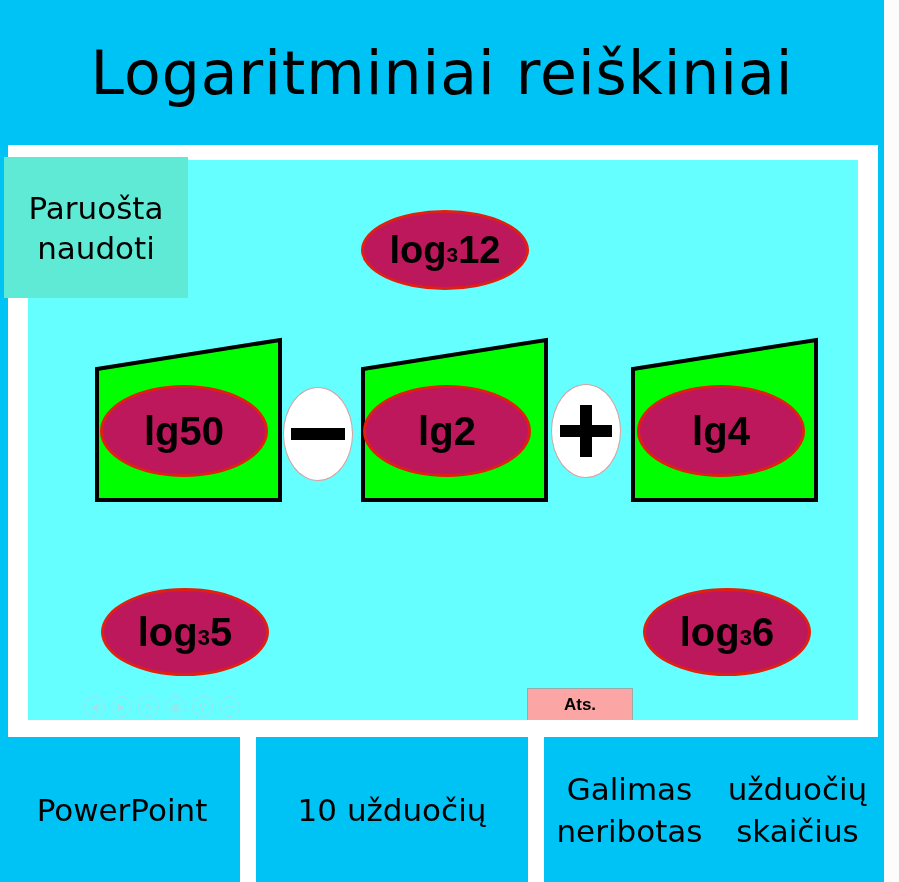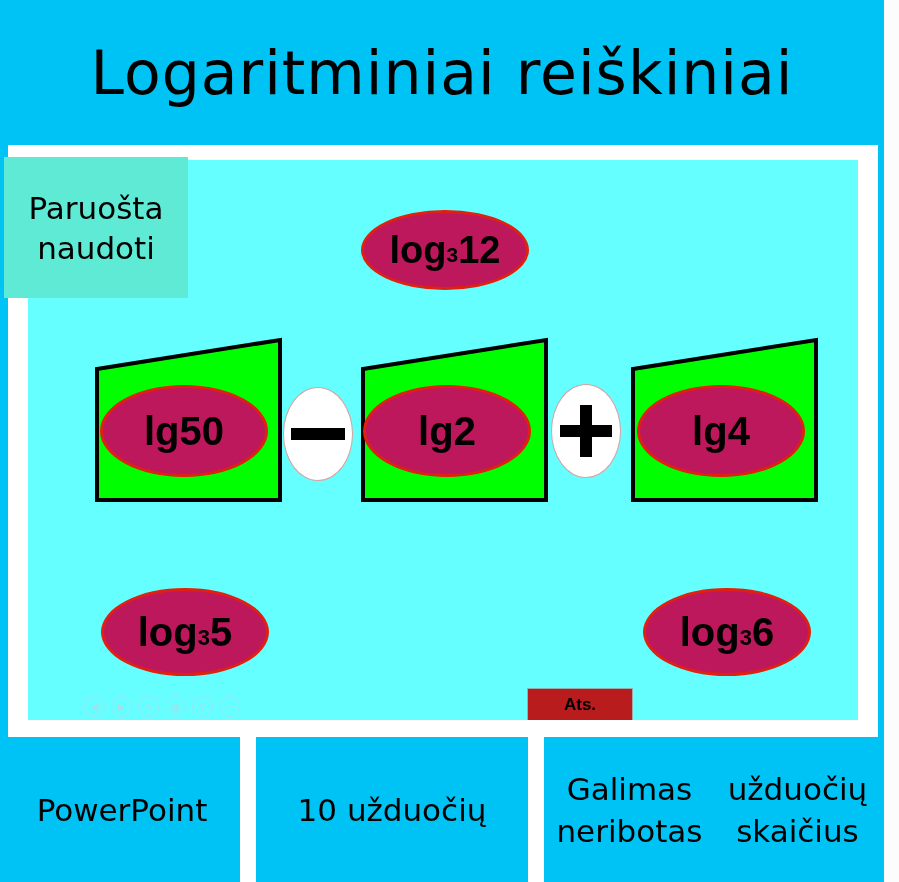--- a/index.html
+++ b/index.html
@@ -11,21 +11,21 @@
   .panel{position:absolute;left:8px;top:145px;width:870px;height:592px;background:#ffffff;}
   .slide{position:absolute;left:28px;top:160px;width:830px;height:560px;background:#66ffff;}
   .ready{position:absolute;left:4px;top:157px;width:184px;height:141px;background:#5eead4;display:flex;flex-direction:column;
          align-items:center;justify-content:center;font-size:31px;line-height:40px;color:#000;}
   .oval{position:absolute;background:#be185d;border:3px solid #e02010;border-radius:50%;box-sizing:border-box;
         display:flex;align-items:center;justify-content:center;font-family:"Liberation Sans", sans-serif;font-weight:bold;color:#000;}
   .oval sub{font-size:0.55em;position:relative;top:0.25em;vertical-align:baseline;}
   .trap{position:absolute;}
   .op{position:absolute;width:70px;height:94px;background:#fff;border:1.5px solid #d8a0a0;border-radius:50%;box-sizing:border-box;
       display:flex;align-items:center;justify-content:center;}
-  .ats{position:absolute;left:527px;top:688px;width:106px;height:32px;background:#b91c1c;border:1px solid #9aa;border-bottom:none;box-sizing:border-box;
+  .ats{position:absolute;left:527px;top:688px;width:106px;height:32px;background:#fca5a5;border:1px solid #9aa;border-bottom:none;box-sizing:border-box;
        display:flex;align-items:center;justify-content:center;font-family:"Liberation Sans", sans-serif;font-weight:bold;font-size:17px;color:#000;}
   .tools{position:absolute;left:84px;top:696px;display:flex;gap:6px;}
   .tool{width:21px;height:21px;border:1px solid rgba(160,225,235,0.9);border-radius:50%;box-sizing:border-box;display:flex;align-items:center;justify-content:center;
         color:rgba(160,225,235,0.95);font-size:10px;line-height:1;}
   .gap{position:absolute;top:737px;width:16px;height:145px;background:#ffffff;}
   .feature{position:absolute;top:737px;height:145px;display:flex;flex-direction:row;align-items:center;justify-content:center;
            font-size:31px;line-height:42px;color:#000;text-align:center;}
   .rightstrip{position:absolute;left:884px;top:0;width:15px;height:882px;background:#fcfcfc;}
 </style>
 </head>

